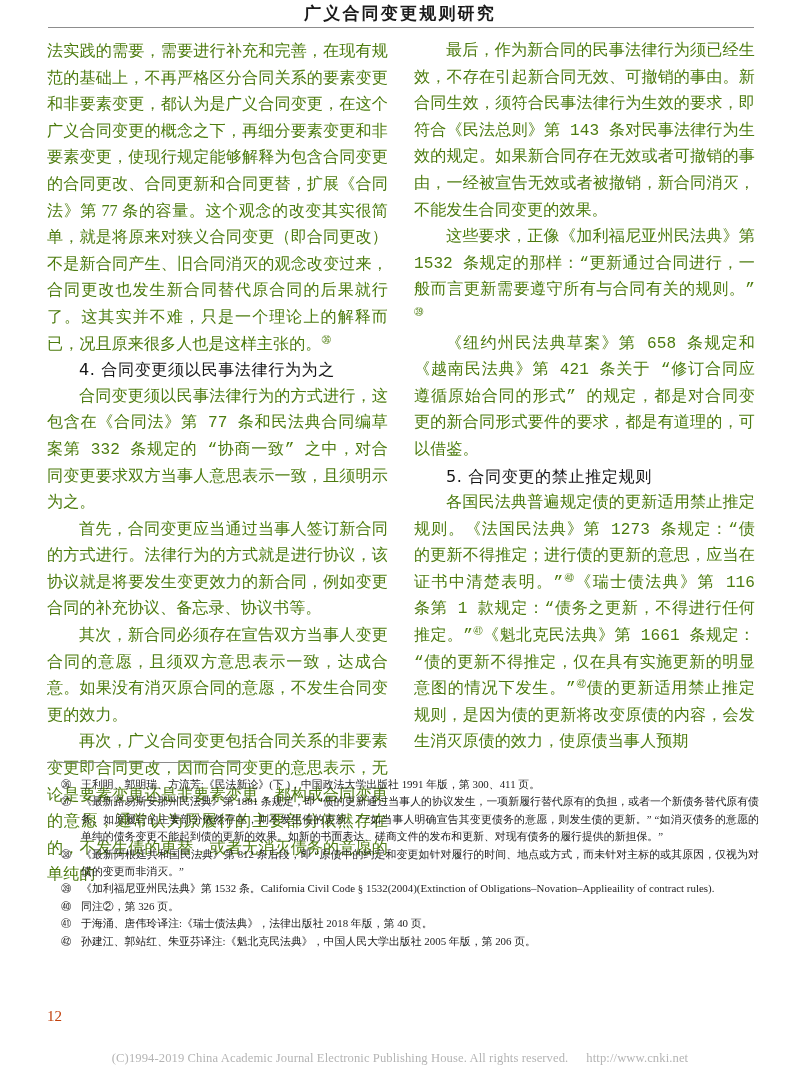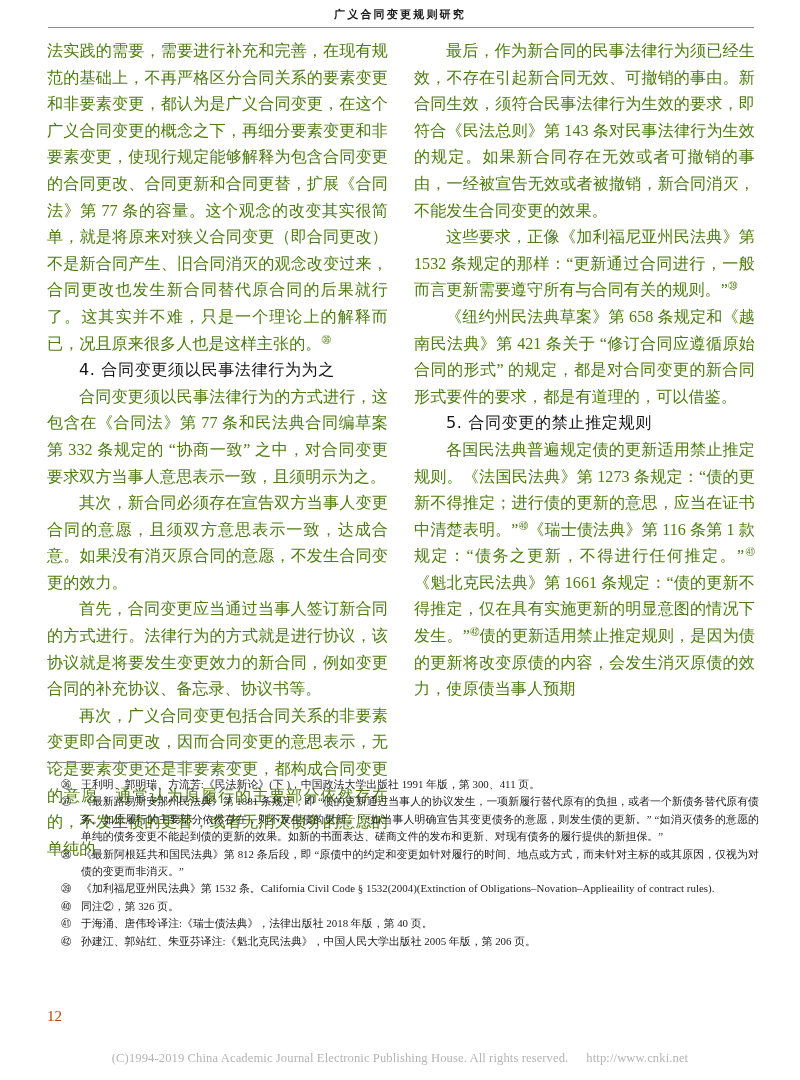--- a/index.html
+++ b/index.html
@@ -28,21 +28,21 @@
   
   .running-head {
     position: absolute;
     top: 4px;
     left: 48px;
     right: 48px;
     height: 26px;
     text-align: center;
   }
   .running-head-title {
-    font-size: 11px;
+    font-size: 17px;
     letter-spacing: 2.2px;
     font-weight: 600;
     color: #1a1a1a;
     display: inline-block;
     line-height: 20px;
   }
   .head-rule {
     position: absolute;
     top: 27px;
     left: 48px;
@@ -71,20 +71,21 @@
     line-height: 26.6px;
     text-align: justify;
     text-justify: inter-ideograph;
     margin: 0;
     letter-spacing: 0.05px;
     text-indent: 0;
     color: #4d7c0f;
   }
   .para.indent {
     text-indent: 32px;
+    font-family: Liberation Mono, monospace;
   }
   .subhead {
     font-size: 16.1px;
     line-height: 26.6px;
     margin: 0;
     text-indent: 32px;
     font-family: "DejaVu Sans", "Liberation Sans", sans-serif;
     font-weight: 500;
     letter-spacing: 0.6px;
     color: #151515;
@@ -175,22 +176,22 @@
     <span class="running-head-title">广义合同变更规则研究</span>
   </div>
   <div class="head-rule"></div>
 
   <div class="columns">
 
     <div class="col">
       <p class="para"><span>法实践的需要，需要进行补充和完善，在现有规范的基础上，不再严格区分合同关系的要素变更和非要素变更，都认为是广义合同变更，在这个广义合同变更的概念之下，再细分要素变更和非要素变更，使现行规定能够解释为包含合同变更的合同更改、合同更新和合同更替，扩展《合同法》第 77 条的容量。这个观念的改变其实很简单，就是将原来对狭义合同变更（即合同更改）不是新合同产生、旧合同消灭的观念改变过来，合同更改也发生新合同替代原合同的后果就行了。这其实并不难，只是一个理论上的解释而已，况且原来很多人也是这样主张的。</span><span class="fn-ref">㊱</span></p>
       <p class="subhead">4. 合同变更须以民事法律行为为之</p>
       <p class="para indent">合同变更须以民事法律行为的方式进行，这包含在《合同法》第 77 条和民法典合同编草案第 332 条规定的 “协商一致” 之中，对合同变更要求双方当事人意思表示一致，且须明示为之。</p>
+      <p class="para indent">首先，合同变更应当通过当事人签订新合同的方式进行。法律行为的方式就是进行协议，该协议就是将要发生变更效力的新合同，例如变更合同的补充协议、备忘录、协议书等。</p>
       <p class="para indent">其次，新合同必须存在宣告双方当事人变更合同的意愿，且须双方意思表示一致，达成合意。如果没有消灭原合同的意愿，不发生合同变更的效力。</p>
-      <p class="para indent">首先，合同变更应当通过当事人签订新合同的方式进行。法律行为的方式就是进行协议，该协议就是将要发生变更效力的新合同，例如变更合同的补充协议、备忘录、协议书等。</p>
       <p class="para indent">再次，广义合同变更包括合同关系的非要素变更即合同更改，因而合同变更的意思表示，无论是要素变更还是非要素变更，都构成合同变更的意愿，通常认为原履行的主要部分依然存在的，不发生债的更替，或者无消灭债务的意愿的单纯的</p>
     </div>
 
     <div class="col">
       <p class="para indent"><span>最后，作为新合同的民事法律行为须已经生效，不存在引起新合同无效、可撤销的事由。新合同生效，须符合民事法律行为生效的要求，即符合《民法总则》第 143 条对民事法律行为生效的规定。如果新合同存在无效或者可撤销的事由，一经被宣告无效或者被撤销，新合同消灭，不能发生合同变更的效果。</span></p>
       <p class="para indent"><span>这些要求，正像《加利福尼亚州民法典》第 1532 条规定的那样：“更新通过合同进行，一般而言更新需要遵守所有与合同有关的规则。”</span><span class="fn-ref">㊴</span></p>
       <p class="para indent"><span>《纽约州民法典草案》第 658 条规定和《越南民法典》第 421 条关于 “修订合同应遵循原始合同的形式” 的规定，都是对合同变更的新合同形式要件的要求，都是有道理的，可以借鉴。</span></p>
       <p class="subhead">5. 合同变更的禁止推定规则</p>
       <p class="para indent"><span>各国民法典普遍规定债的更新适用禁止推定规则。《法国民法典》第 1273 条规定：“债的更新不得推定；进行债的更新的意思，应当在证书中清楚表明。”</span><span class="fn-ref">㊵</span><span>《瑞士债法典》第 116 条第 1 款规定：“债务之更新，不得进行任何推定。”</span><span class="fn-ref">㊶</span><span>《魁北克民法典》第 1661 条规定：“债的更新不得推定，仅在具有实施更新的明显意图的情况下发生。”</span><span class="fn-ref">㊷</span><span>债的更新适用禁止推定规则，是因为债的更新将改变原债的内容，会发生消灭原债的效力，使原债当事人预期</span></p>
     </div>

